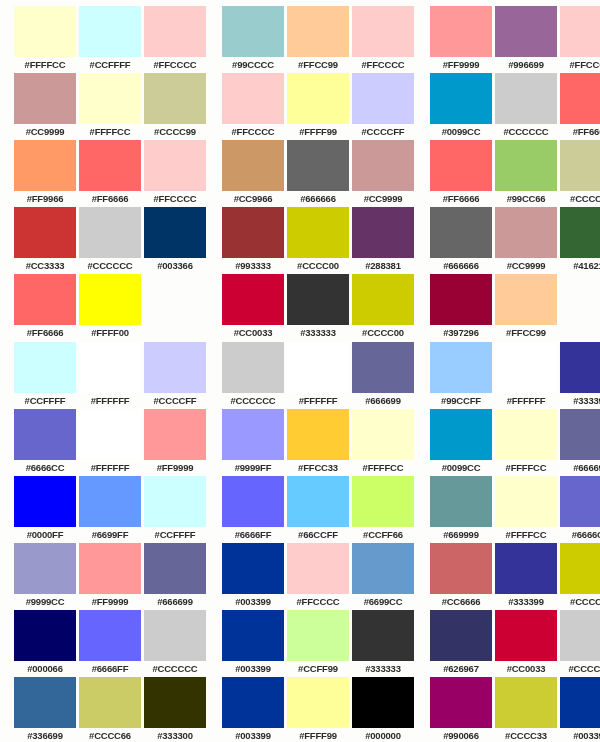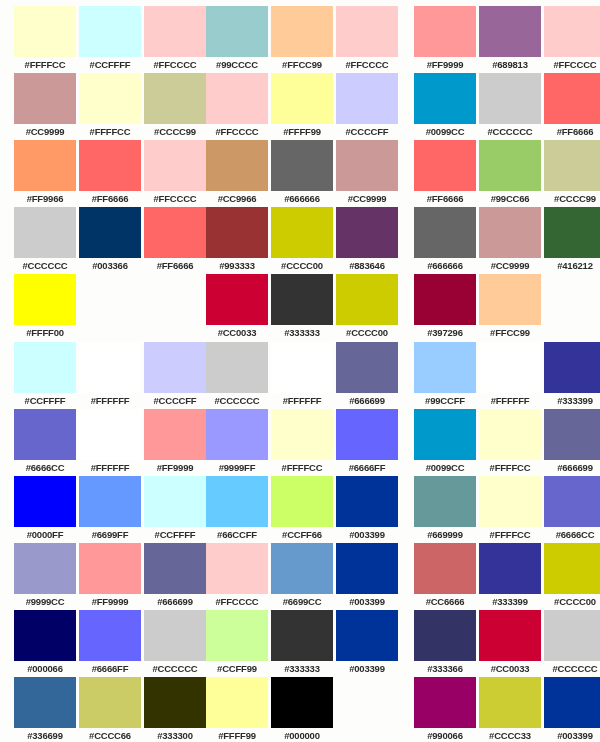--- a/index.html
+++ b/index.html
@@ -38,21 +38,21 @@
     height: 400px;
   }
   .palette-group {
     display: grid;
     grid-template-columns: repeat(3, 62px);
     grid-auto-rows: 67px;
     column-gap: 3px;
     row-gap: 0px;
   }
   #group-t1, #group-b1 { margin-left: 14px; }
-  #group-t2, #group-b2 { }
+  #group-t2, #group-b2 { margin-left: 16px; }
   #group-t3, #group-b3 { margin-left: 16px; }
 
   .swatch-cell {
     width: 62px;
     height: 67px;
     display: flex;
     flex-direction: column;
     align-items: stretch;
     justify-content: flex-start;
     box-sizing: border-box;
@@ -113,20 +113,24 @@
         </div>
         <div class="swatch-cell">
           <div class="swatch-chip" title="#FF6666" style="background-color: rgb(255, 102, 102);"></div>
           <div class="swatch-label">#FF6666</div>
         </div>
         <div class="swatch-cell">
           <div class="swatch-chip" title="#FFCCCC" style="background-color: rgb(255, 204, 204);"></div>
           <div class="swatch-label">#FFCCCC</div>
         </div>
         <div class="swatch-cell">
+          <div class="swatch-chip" title="#CC3333" style="background-color: rgb(204, 51, 51);"></div>
+          <div class="swatch-label">#CC3333</div>
+        </div>
+        <div class="swatch-cell">
           <div class="swatch-chip" title="#CCCCCC" style="background-color: rgb(204, 204, 204);"></div>
           <div class="swatch-label">#CCCCCC</div>
         </div>
         <div class="swatch-cell">
           <div class="swatch-chip" title="#003366" style="background-color: rgb(0, 51, 102);"></div>
           <div class="swatch-label">#003366</div>
         </div>
         <div class="swatch-cell">
           <div class="swatch-chip" title="#FF6666" style="background-color: rgb(255, 102, 102);"></div>
           <div class="swatch-label">#FF6666</div>
@@ -176,21 +180,21 @@
         <div class="swatch-cell">
           <div class="swatch-chip" title="#993333" style="background-color: rgb(153, 51, 51);"></div>
           <div class="swatch-label">#993333</div>
         </div>
         <div class="swatch-cell">
           <div class="swatch-chip" title="#CCCC00" style="background-color: rgb(204, 204, 0);"></div>
           <div class="swatch-label">#CCCC00</div>
         </div>
         <div class="swatch-cell">
           <div class="swatch-chip" title="#663366" style="background-color: rgb(102, 51, 102);"></div>
-          <div class="swatch-label">#883646</div>
+          <div class="swatch-label">#288381</div>
         </div>
         <div class="swatch-cell">
           <div class="swatch-chip" title="#CC0033" style="background-color: rgb(204, 0, 51);"></div>
           <div class="swatch-label">#CC0033</div>
         </div>
         <div class="swatch-cell">
           <div class="swatch-chip" title="#333333" style="background-color: rgb(51, 51, 51);"></div>
           <div class="swatch-label">#333333</div>
         </div>
         <div class="swatch-cell">
@@ -198,21 +202,21 @@
           <div class="swatch-label">#CCCC00</div>
         </div>
       </div>
     <div class="palette-group" id="group-t3">
         <div class="swatch-cell">
           <div class="swatch-chip" title="#FF9999" style="background-color: rgb(255, 153, 153);"></div>
           <div class="swatch-label">#FF9999</div>
         </div>
         <div class="swatch-cell">
           <div class="swatch-chip" title="#996699" style="background-color: rgb(153, 102, 153);"></div>
-          <div class="swatch-label">#689813</div>
+          <div class="swatch-label">#996699</div>
         </div>
         <div class="swatch-cell">
           <div class="swatch-chip" title="#FFCCCC" style="background-color: rgb(255, 204, 204);"></div>
           <div class="swatch-label">#FFCCCC</div>
         </div>
         <div class="swatch-cell">
           <div class="swatch-chip" title="#0099CC" style="background-color: rgb(0, 153, 204);"></div>
           <div class="swatch-label">#0099CC</div>
         </div>
         <div class="swatch-cell">
@@ -344,20 +348,24 @@
         </div>
         <div class="swatch-cell">
           <div class="swatch-chip" title="#666699" style="background-color: rgb(102, 102, 153);"></div>
           <div class="swatch-label">#666699</div>
         </div>
         <div class="swatch-cell">
           <div class="swatch-chip" title="#9999FF" style="background-color: rgb(153, 153, 255);"></div>
           <div class="swatch-label">#9999FF</div>
         </div>
         <div class="swatch-cell">
+          <div class="swatch-chip" title="#FFCC33" style="background-color: rgb(255, 204, 51);"></div>
+          <div class="swatch-label">#FFCC33</div>
+        </div>
+        <div class="swatch-cell">
           <div class="swatch-chip" title="#FFFFCC" style="background-color: rgb(255, 255, 204);"></div>
           <div class="swatch-label">#FFFFCC</div>
         </div>
         <div class="swatch-cell">
           <div class="swatch-chip" title="#6666FF" style="background-color: rgb(102, 102, 255);"></div>
           <div class="swatch-label">#6666FF</div>
         </div>
         <div class="swatch-cell">
           <div class="swatch-chip" title="#66CCFF" style="background-color: rgb(102, 204, 255);"></div>
           <div class="swatch-label">#66CCFF</div>
@@ -447,21 +455,21 @@
         <div class="swatch-cell">
           <div class="swatch-chip" title="#333399" style="background-color: rgb(51, 51, 153);"></div>
           <div class="swatch-label">#333399</div>
         </div>
         <div class="swatch-cell">
           <div class="swatch-chip" title="#CCCC00" style="background-color: rgb(204, 204, 0);"></div>
           <div class="swatch-label">#CCCC00</div>
         </div>
         <div class="swatch-cell">
           <div class="swatch-chip" title="#333366" style="background-color: rgb(51, 51, 102);"></div>
-          <div class="swatch-label">#333366</div>
+          <div class="swatch-label">#626967</div>
         </div>
         <div class="swatch-cell">
           <div class="swatch-chip" title="#CC0033" style="background-color: rgb(204, 0, 51);"></div>
           <div class="swatch-label">#CC0033</div>
         </div>
         <div class="swatch-cell">
           <div class="swatch-chip" title="#CCCCCC" style="background-color: rgb(204, 204, 204);"></div>
           <div class="swatch-label">#CCCCCC</div>
         </div>
         <div class="swatch-cell">

